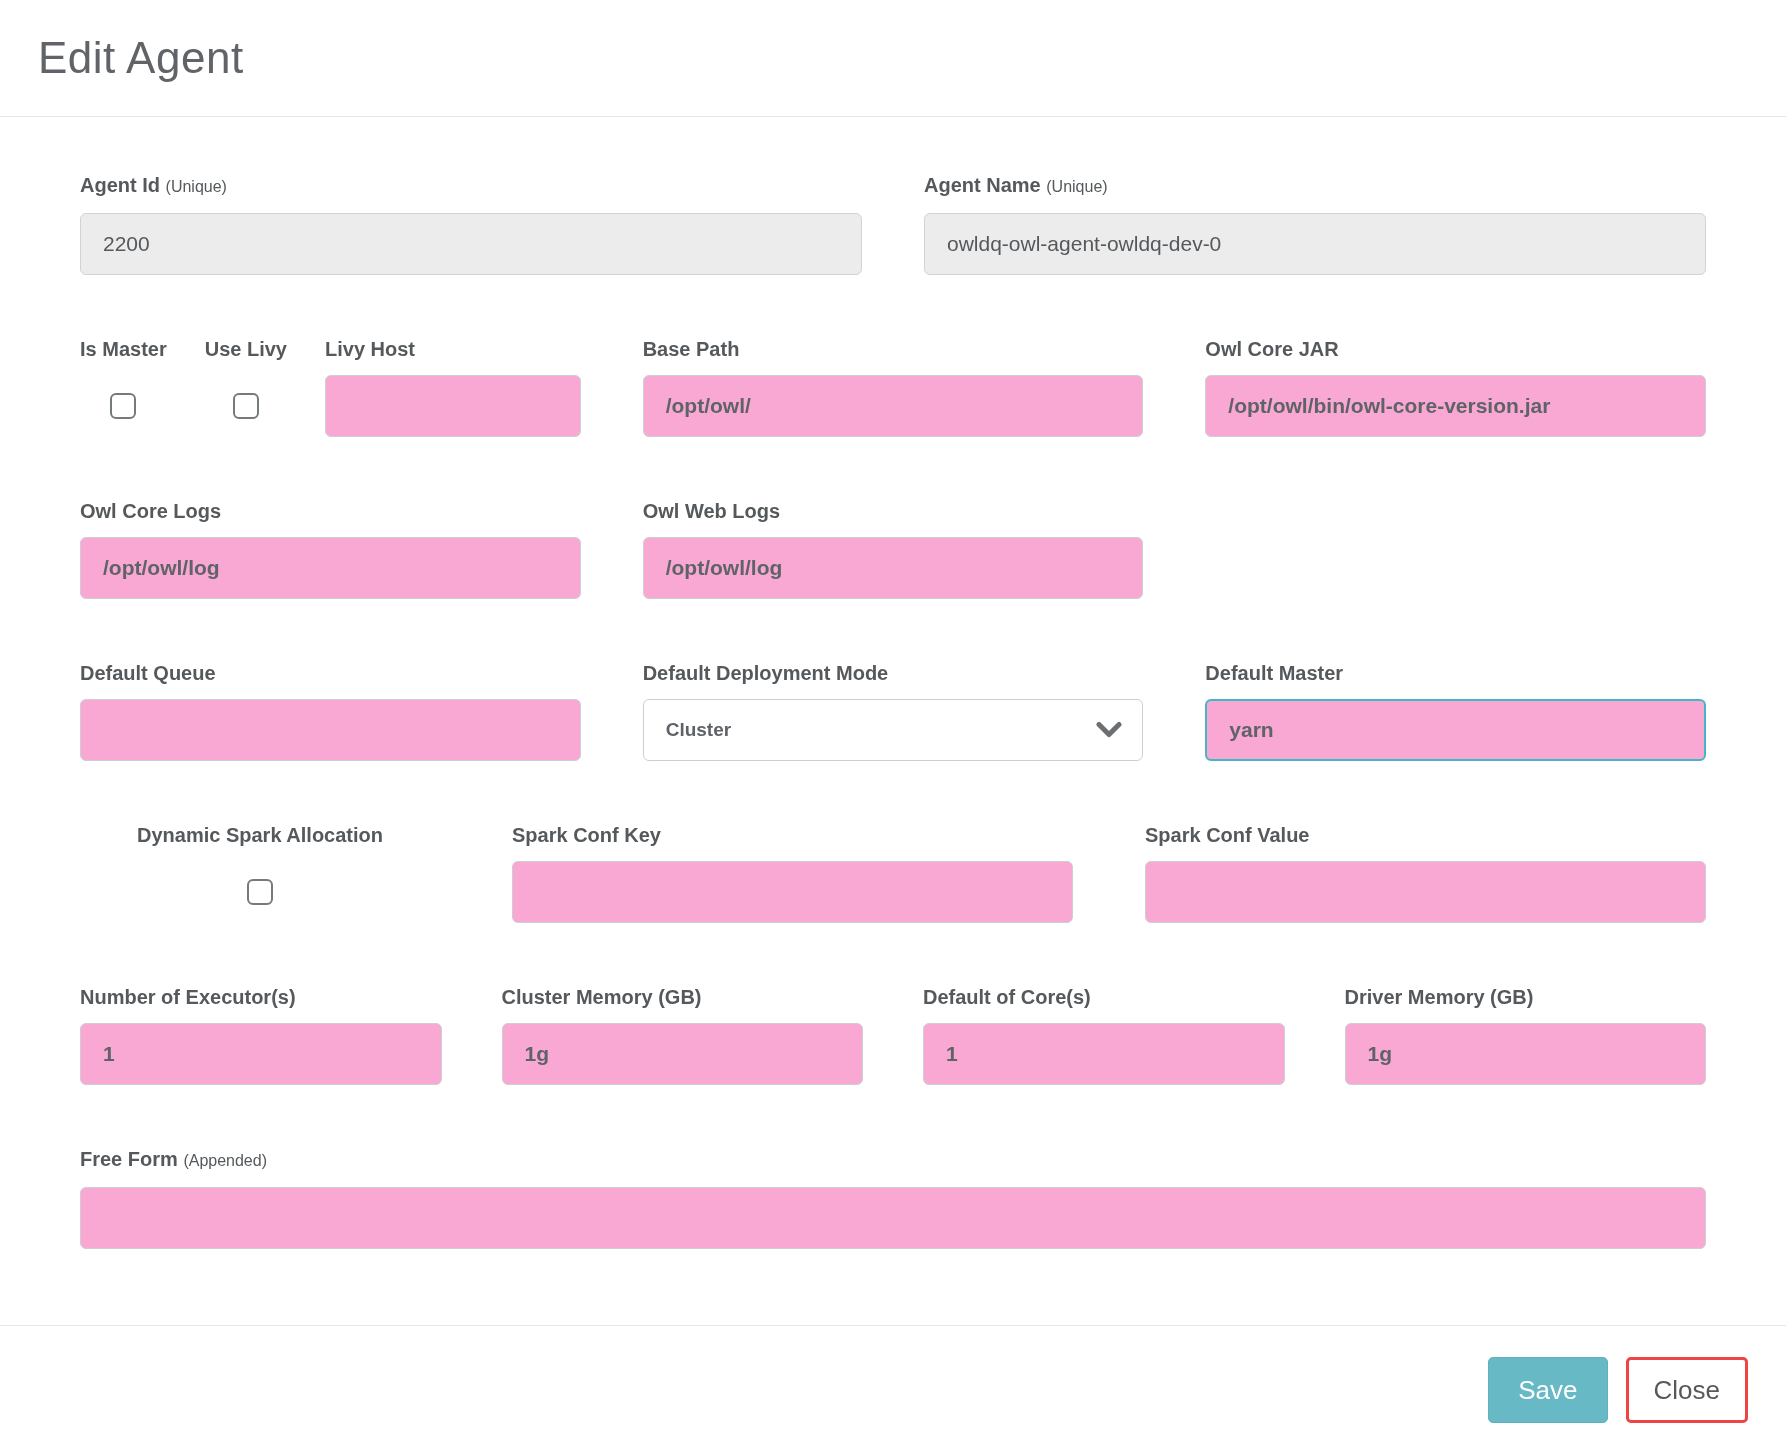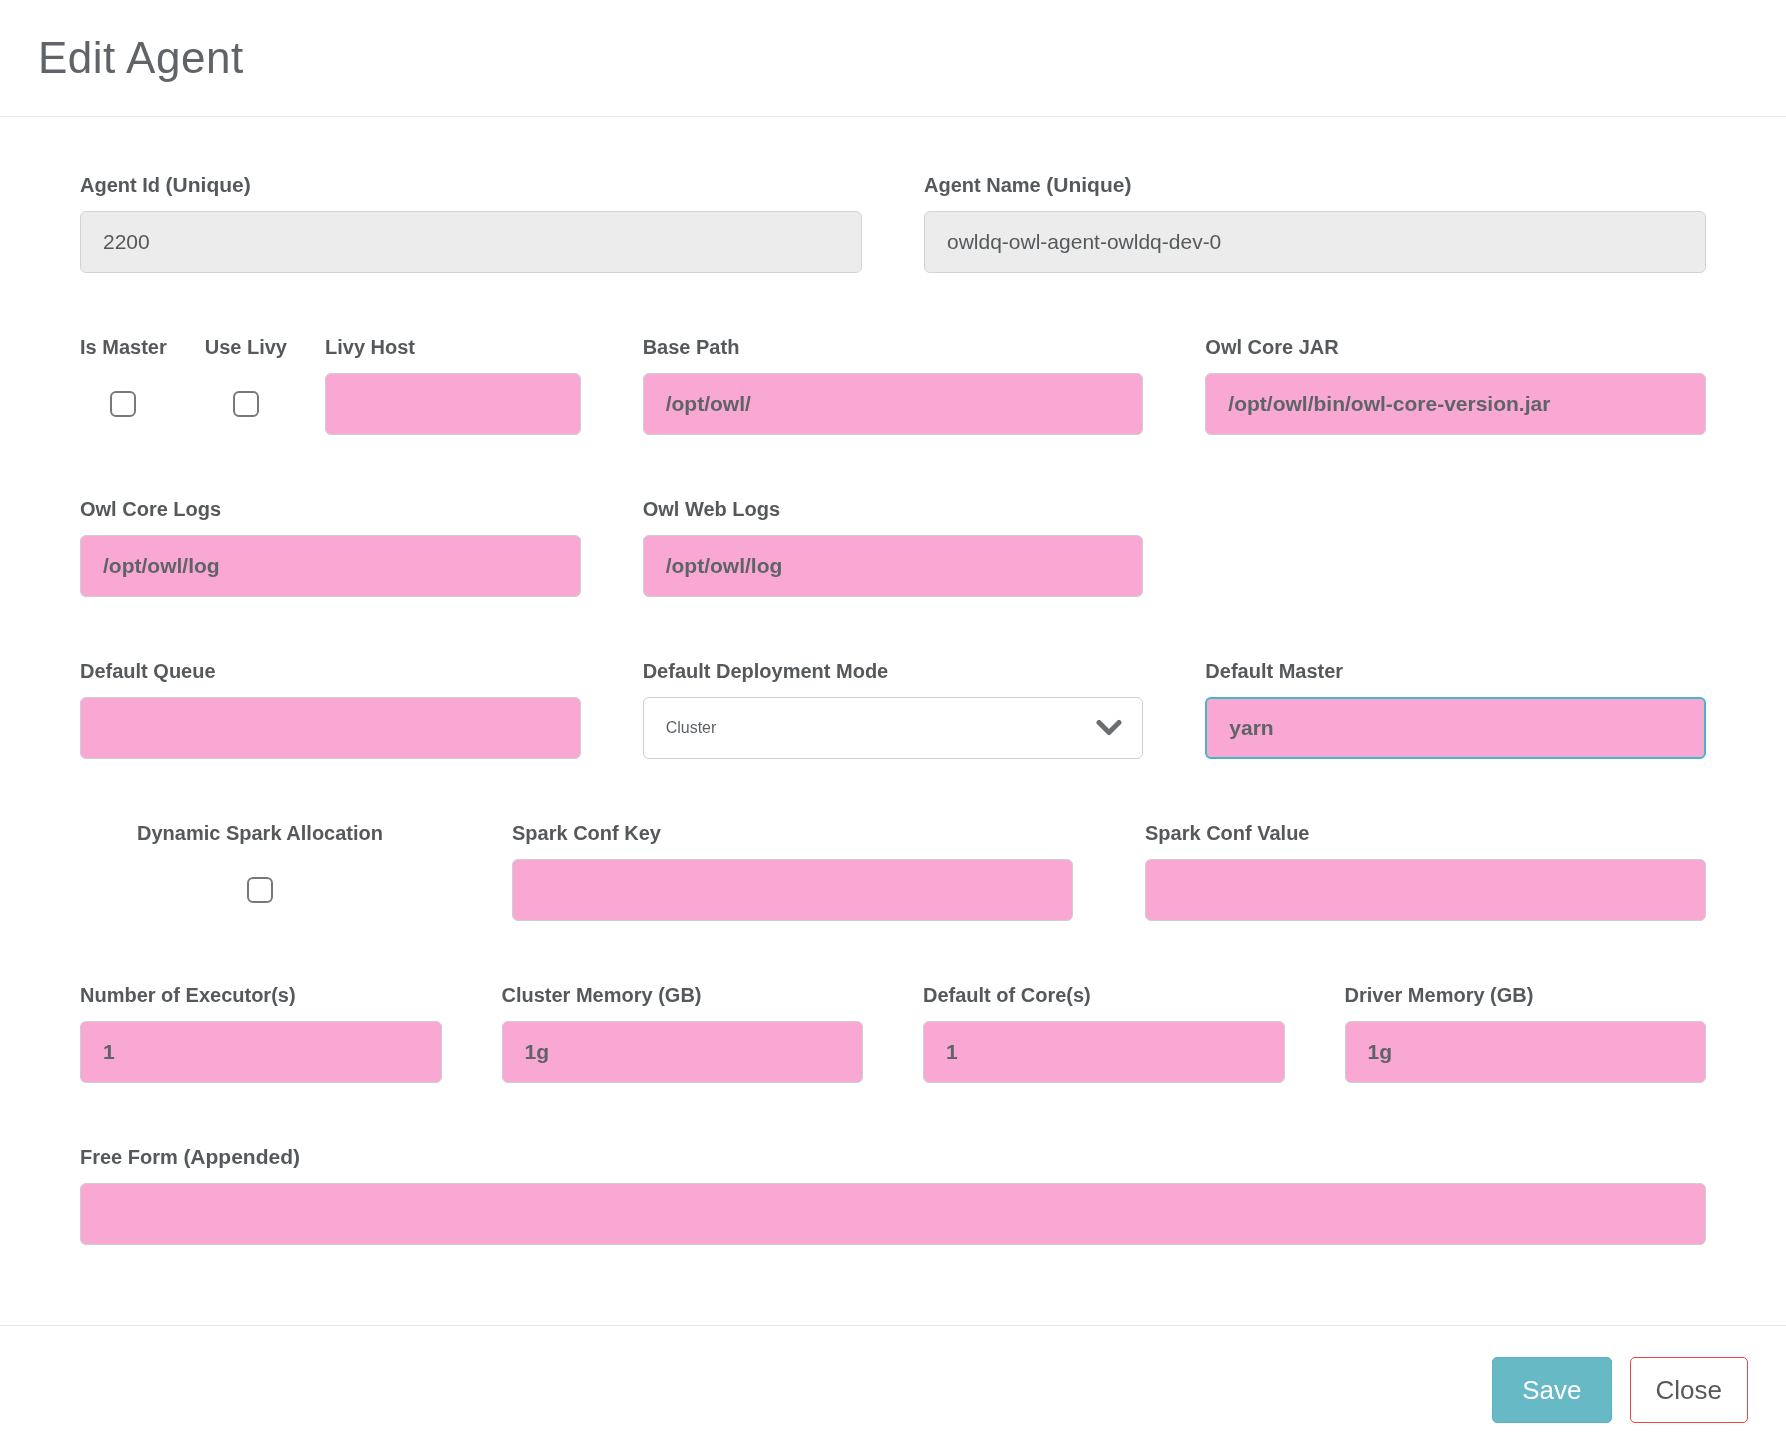--- a/index.html
+++ b/index.html
@@ -36,21 +36,21 @@
   .field-label {
     display: block;
     font-size: 20px;
     font-weight: 700;
     color: #55595c;
     line-height: 28px;
     margin-bottom: 12px;
     white-space: nowrap;
     overflow: hidden;
   }
-  .label-suffix { font-size: 21px; font-weight: 700; }
+  .label-suffix { font-size: 16px; font-weight: 400; }
 
   .text-input {
     width: 100%;
     height: 62px;
     border: 1px solid #cccfd1;
     border-radius: 6px;
     padding: 0 22px;
     font-family: "Liberation Sans", "DejaVu Sans", sans-serif;
     font-size: 21px;
     font-weight: 700;
@@ -89,22 +89,22 @@
   .select-box {
     position: relative;
     width: 100%;
     height: 62px;
     border: 1px solid #cccfd1;
     border-radius: 6px;
     background: #ffffff;
     display: flex;
     align-items: center;
     padding: 0 52px 0 22px;
-    font-size: 16px;
-    font-weight: 400;
+    font-size: 19px;
+    font-weight: 700;
     color: #5f6368;
     cursor: pointer;
   }
   .select-chevron {
     position: absolute;
     right: 20px;
     top: 50%;
     transform: translateY(-50%);
     width: 26px; height: 17px;
   }
@@ -127,21 +127,21 @@
     line-height: 1;
   }
   .btn-save {
     background: #67b9c6;
     border: 1px solid #5fb1bf;
     color: #ffffff;
     padding: 0 29px;
   }
   .btn-close {
     background: #ffffff;
-    border: 1px solid #ef4444;
+    border: 3px solid #ef4444;
     color: #55595c;
     padding: 0 25px;
   }
 </style>
 </head>
 <body>
 
 <div class="modal">
 
   <div class="modal-header">

